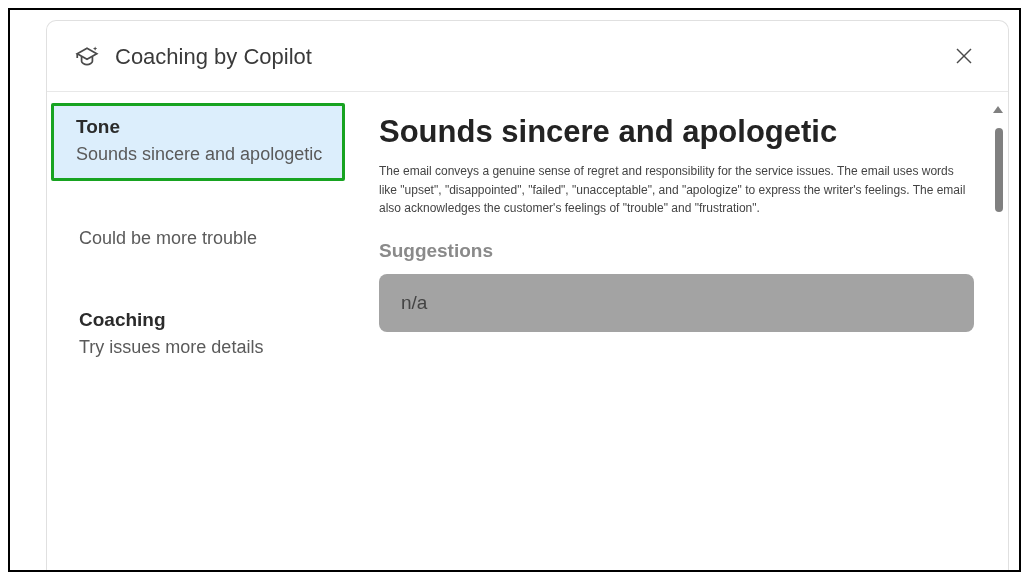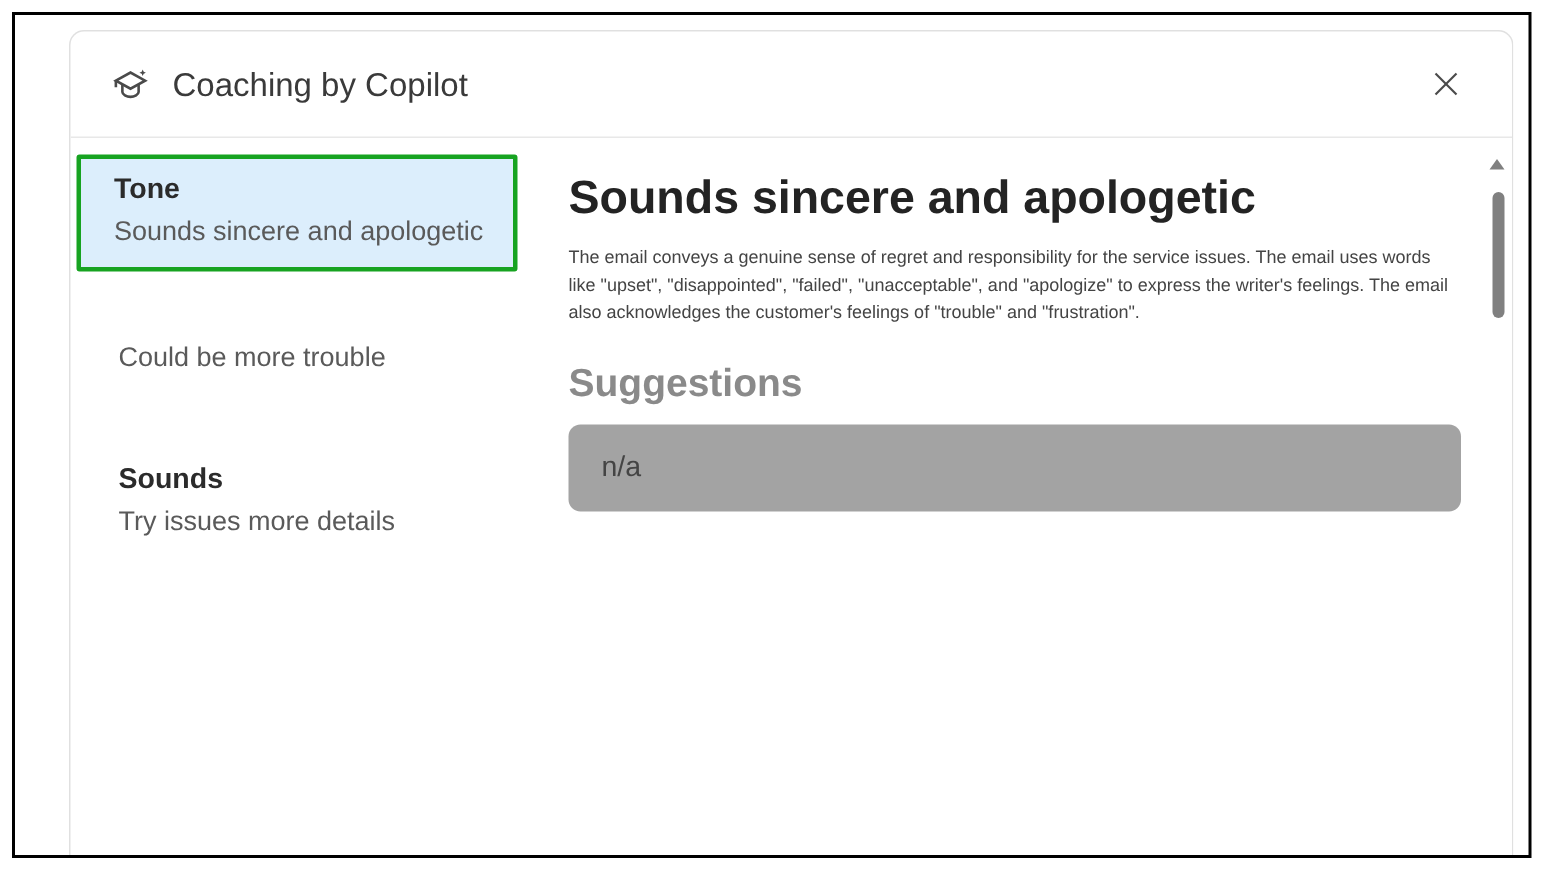--- a/index.html
+++ b/index.html
@@ -113,21 +113,21 @@
       color: #232323;
       margin-bottom: 12px;
     }
     .content-body {
       font-size: 12px;
       color: #444;
       line-height: 1.55;
     }
     .suggestions-label {
       margin-top: 22px;
-      font-size: 26px;
+      font-size: 19px;
       font-weight: 600;
       color: #8a8a8a;
       margin-bottom: 12px;
     }
     .suggestion-box {
       background: #a3a3a3;
       border-radius: 8px;
       padding: 18px 22px;
       font-size: 19px;
       color: #444;
@@ -197,21 +197,21 @@
 
         <div class="sidebar-gap"></div>
 
         <div class="sidebar-item">
           <div class="sidebar-item-sub">Could be more trouble</div>
         </div>
 
         <div class="sidebar-gap"></div>
 
         <div class="sidebar-item">
-          <div class="sidebar-item-title">Sounds</div>
+          <div class="sidebar-item-title">Coaching</div>
           <div class="sidebar-item-sub">Try issues more details</div>
         </div>
       </div>
 
       <div class="content">
         <div class="content-title">Sounds sincere and apologetic</div>
         <div class="content-body">The email conveys a genuine sense of regret and responsibility for the service issues. The email uses words like "upset", "disappointed", "failed", "unacceptable", and "apologize" to express the writer's feelings. The email also acknowledges the customer's feelings of "trouble" and "frustration".</div>
         <div class="suggestions-label">Suggestions</div>
         <div class="suggestion-box">
           <span>n/a</span>

